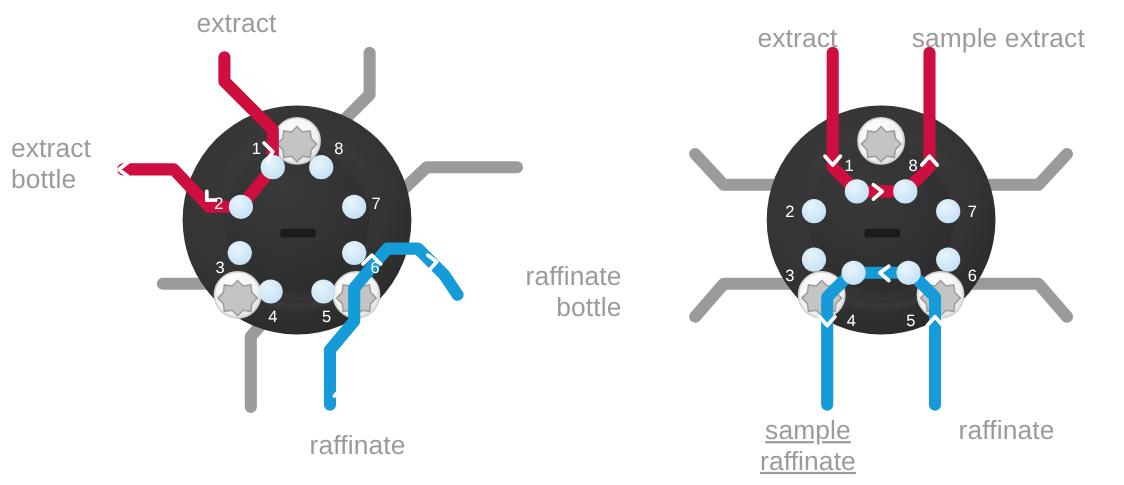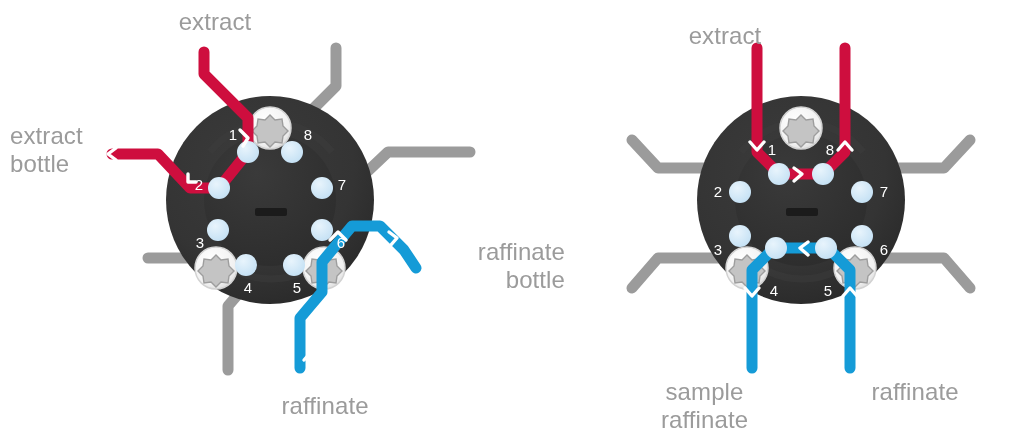--- a/index.html
+++ b/index.html
@@ -237,19 +237,20 @@
   <div class="lbl l" style="left:10px;top:122px;width:120px;">extract
 bottle</div>
 
   <div class="lbl r" style="left:430px;top:238px;width:135px;">raffinate
 bottle</div>
 
   <div class="lbl c" style="left:250px;top:392px;width:150px;">raffinate</div>
 
   <div class="lbl c" style="left:655px;top:22px;width:140px;">extract</div>
 
-
-  <div class="lbl c" style="left:622px;top:378px;width:165px;">sample
+  <div class="lbl c" style="left:800px;top:22px;width:215px;">sample extract</div>
+
+  <div class="lbl c" style="left:652px;top:378px;width:165px;text-decoration:underline;">sample
 raffinate</div>
 
   <div class="lbl c" style="left:840px;top:378px;width:150px;">raffinate</div>
 
 </div>
 
 </body></html>

